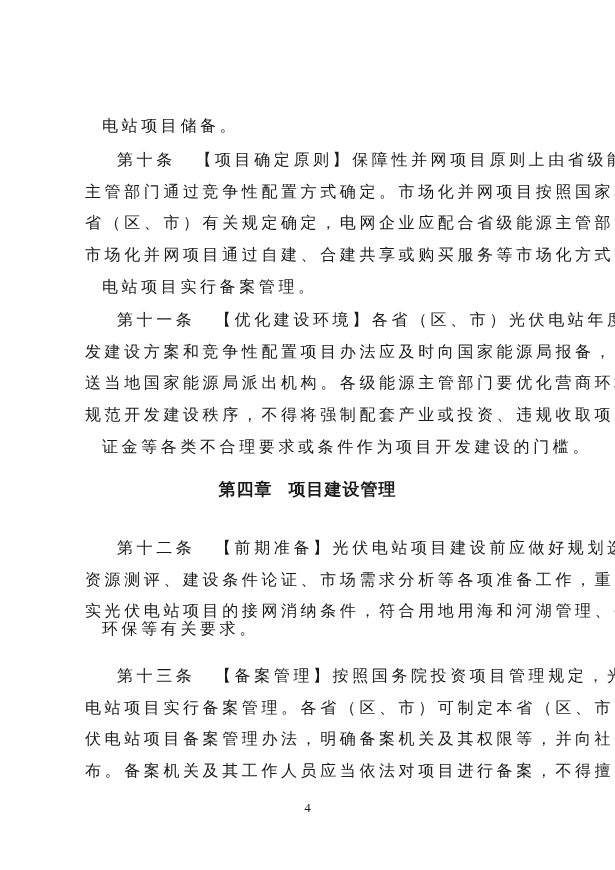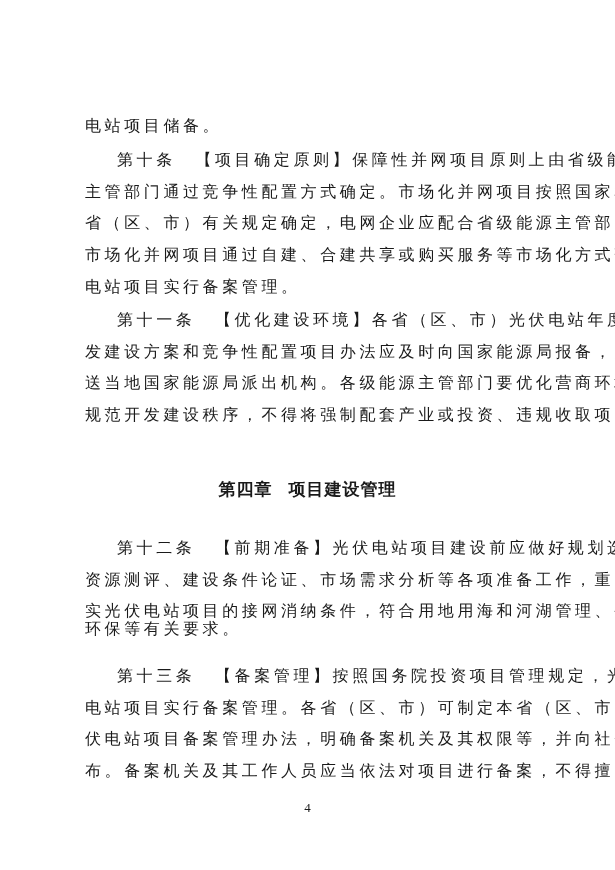--- a/index.html
+++ b/index.html
@@ -1,21 +1,21 @@
 <!DOCTYPE html>
 <html><head>
 <meta charset="utf-8">
 <style>
   html, body { margin: 0; padding: 0; background: #ffffff; }
   body { width: 615px; height: 870px; position: relative; overflow: hidden;
          font-family: "DejaVu Serif", "Liberation Serif", serif; color: #1a1a1a; }
   .page { position: absolute; left: 0; top: 0; width: 615px; height: 870px; background: #fff; }
   .line { position: absolute; left: 85px; width: 462px; font-size: 16px; line-height: 20px;
           white-space: nowrap; letter-spacing: 3.6px; text-align: justify; text-align-last: justify; }
-  .line.last { text-align-last: left; }
+  .line.last { text-align-last: left; margin-left: 17px; }
   .line.indent { left: 117px; width: 430px; }
   .heading { position: absolute; left: 0; width: 615px; text-align: center; font-size: 17px;
              font-weight: bold; font-family: "DejaVu Sans", "Liberation Sans", sans-serif;
              letter-spacing: 1px; top: 478px; }
   .heading span.gap { display: inline-block; width: 16px; }
   .pagenum { position: absolute; top: 800px; left: 0; width: 615px; text-align: center;
              font-size: 13px; font-family: "Liberation Serif", serif; }
 </style>
 </head>
 <body>
@@ -27,20 +27,21 @@
   <div class="line indent" style="top:150px">第十条　【项目确定原则】保障性并网项目原则上由省级能源</div>
   <div class="line" style="top:182px">主管部门通过竞争性配置方式确定。市场化并网项目按照国家和各</div>
   <div class="line" style="top:213px">省（区、市）有关规定确定，电网企业应配合省级能源主管部门对</div>
   <div class="line" style="top:245px">市场化并网项目通过自建、合建共享或购买服务等市场化方式落实</div>
   <div class="line last" style="top:277px">电站项目实行备案管理。</div>
 
   <div class="line indent" style="top:310px">第十一条　【优化建设环境】各省（区、市）光伏电站年度开</div>
   <div class="line" style="top:342px">发建设方案和竞争性配置项目办法应及时向国家能源局报备，并抄</div>
   <div class="line" style="top:373px">送当地国家能源局派出机构。各级能源主管部门要优化营商环境，</div>
   <div class="line" style="top:405px">规范开发建设秩序，不得将强制配套产业或投资、违规收取项目保</div>
+  <div class="line last" style="top:437px">证金等各类不合理要求或条件作为项目开发建设的门槛。</div>
 
   <div class="heading">
     <span>第四章</span><span class="gap"></span><span>项目建设管理</span>
   </div>
 
   <div class="line indent" style="top:538px">第十二条　【前期准备】光伏电站项目建设前应做好规划选址、</div>
   <div class="line" style="top:570px">资源测评、建设条件论证、市场需求分析等各项准备工作，重点落</div>
   <div class="line" style="top:601px">实光伏电站项目的接网消纳条件，符合用地用海和河湖管理、生态</div>
   <div class="line last" style="top:619px">环保等有关要求。</div>
 

